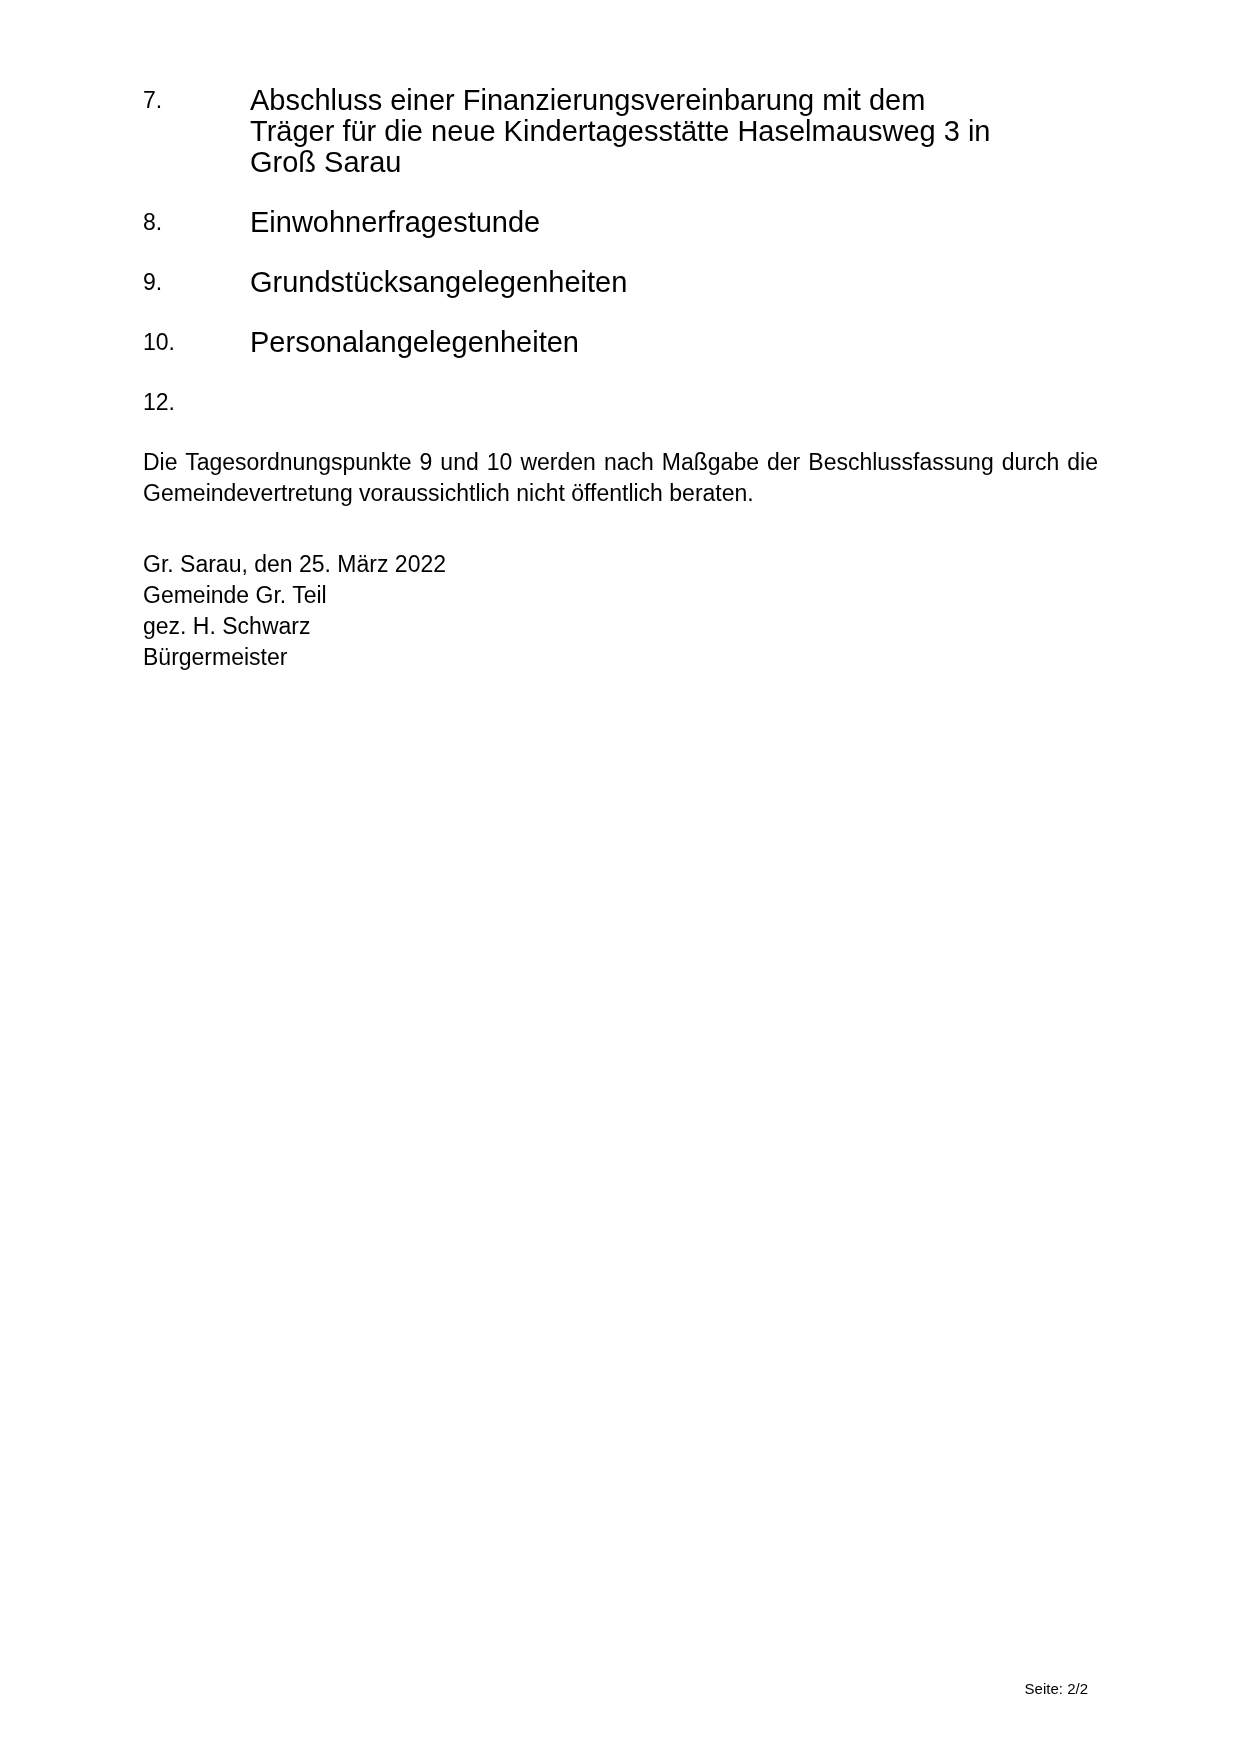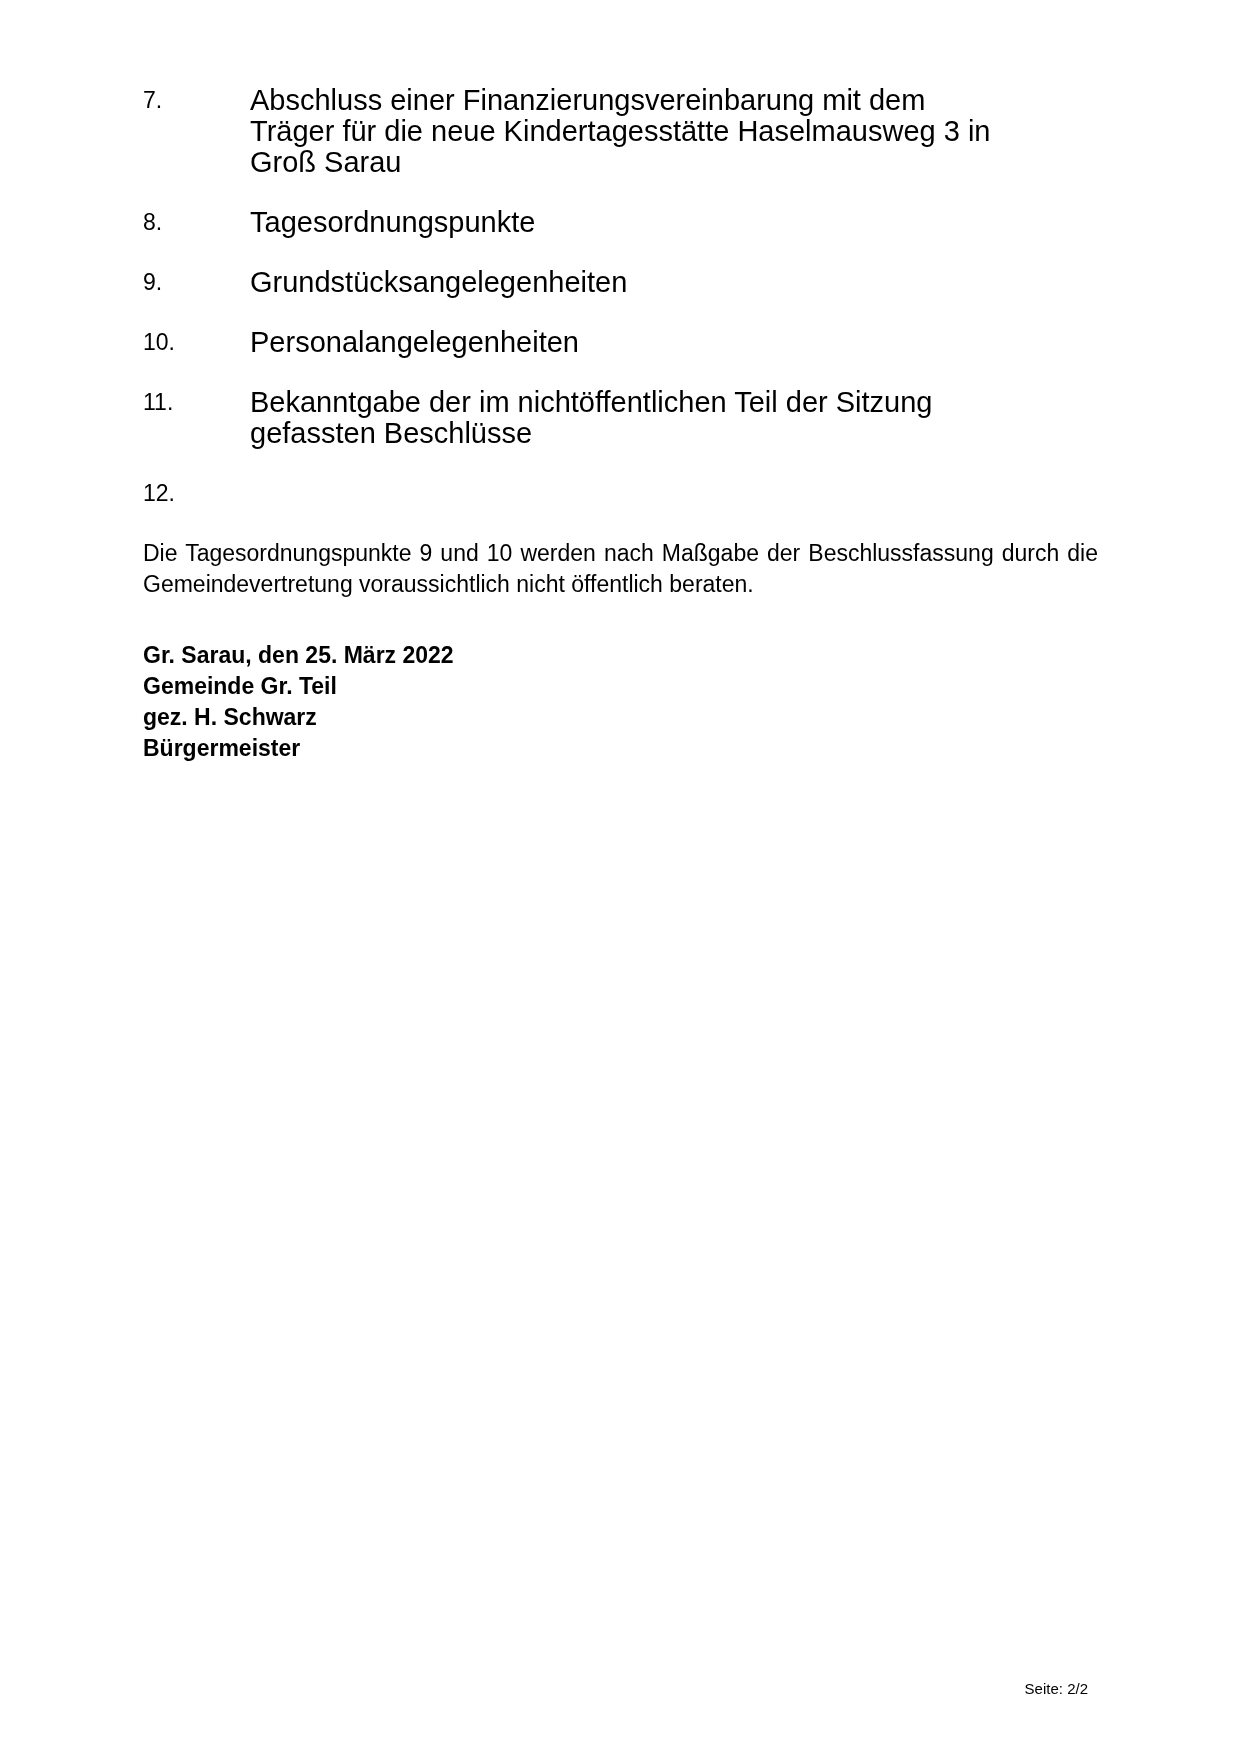--- a/index.html
+++ b/index.html
@@ -53,21 +53,20 @@
     font-size: 23px;
     line-height: 31px;
     text-align: justify;
     margin-top: 22px;
     margin-bottom: 12px;
   }
   .block-sign {
     margin-top: 40px;
     font-size: 23px;
     line-height: 31px;
-    font-weight: bold;
   }
   .sign-line {
     font-size: 23px;
     line-height: 31px;
   }
   .footer {
     position: absolute;
     right: 152px;
     bottom: 56px;
     font-size: 15px;
@@ -85,38 +84,33 @@
 
       <div class="agenda-row">
         <div class="agenda-num">7.</div>
         <div class="agenda-text">Abschluss einer Finanzierungsvereinbarung mit dem
 Träger für die neue Kindertagesstätte Haselmausweg 3 in
 Groß Sarau</div>
       </div>
 
       <div class="agenda-row">
         <div class="agenda-num">8.</div>
-        <div class="agenda-text">Tagesordnungspunkte</div>
+        <div class="agenda-text">Einwohnerfragestunde</div>
       </div>
 
       <div class="agenda-row">
         <div class="agenda-num">9.</div>
         <div class="agenda-text">Grundstücksangelegenheiten</div>
       </div>
 
       <div class="agenda-row">
         <div class="agenda-num">10.</div>
         <div class="agenda-text">Personalangelegenheiten</div>
       </div>
 
-      <div class="agenda-row">
-        <div class="agenda-num">11.</div>
-        <div class="agenda-text">Bekanntgabe der im nichtöffentlichen Teil der Sitzung
-gefassten Beschlüsse</div>
-      </div>
 
       <div class="agenda-row">
         <div class="agenda-num">12.</div>
       </div>
 
     </div>
 
     <p class="para">Die Tagesordnungspunkte 9 und 10 werden nach Maßgabe der Beschlussfassung durch die Gemeindevertretung voraussichtlich nicht öffentlich beraten.</p>
 
     <div class="block-sign">

